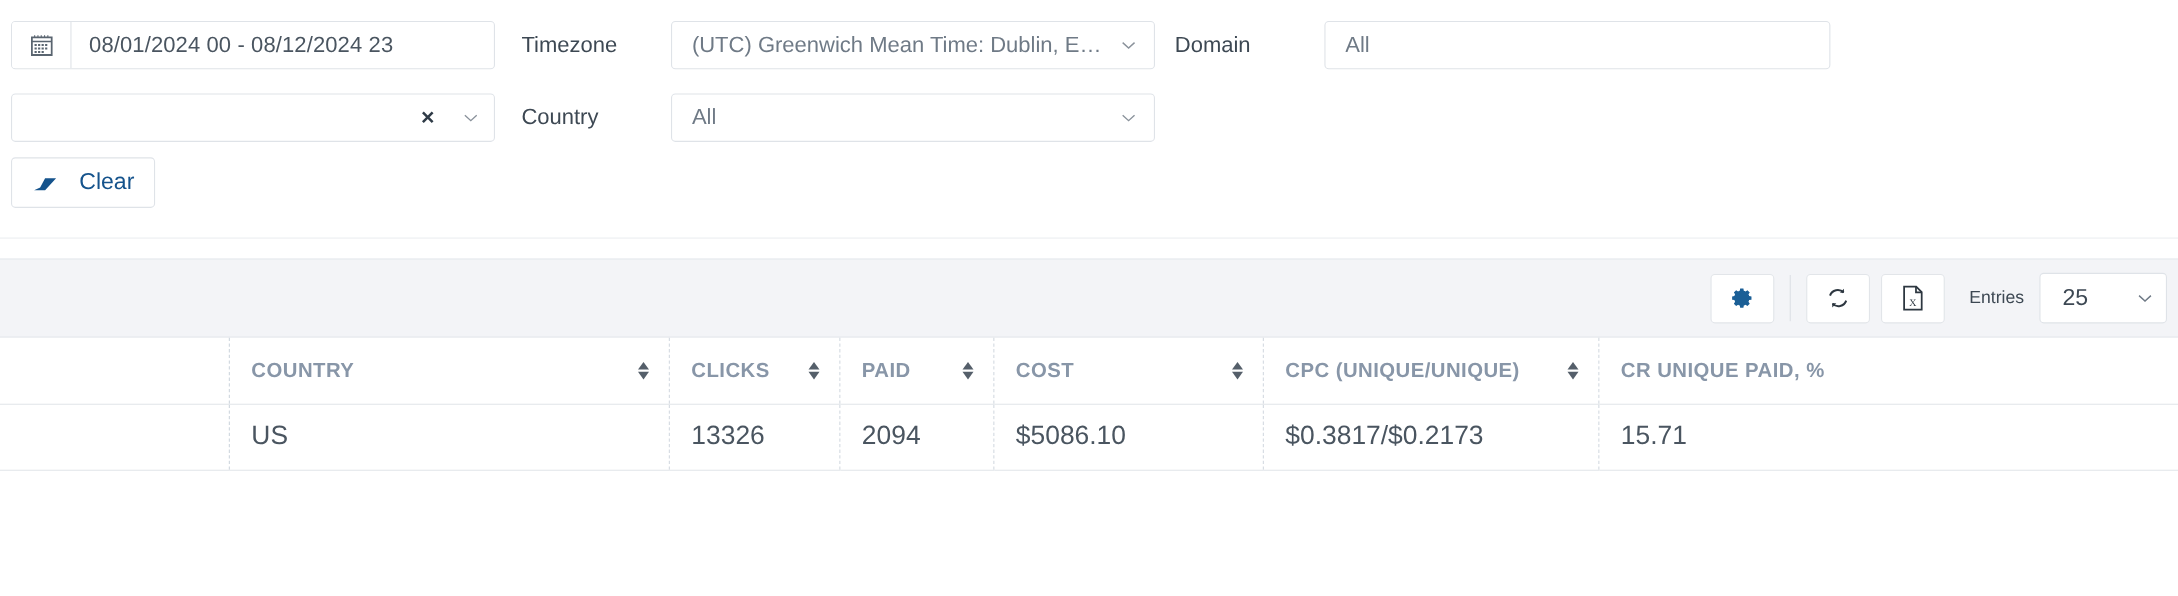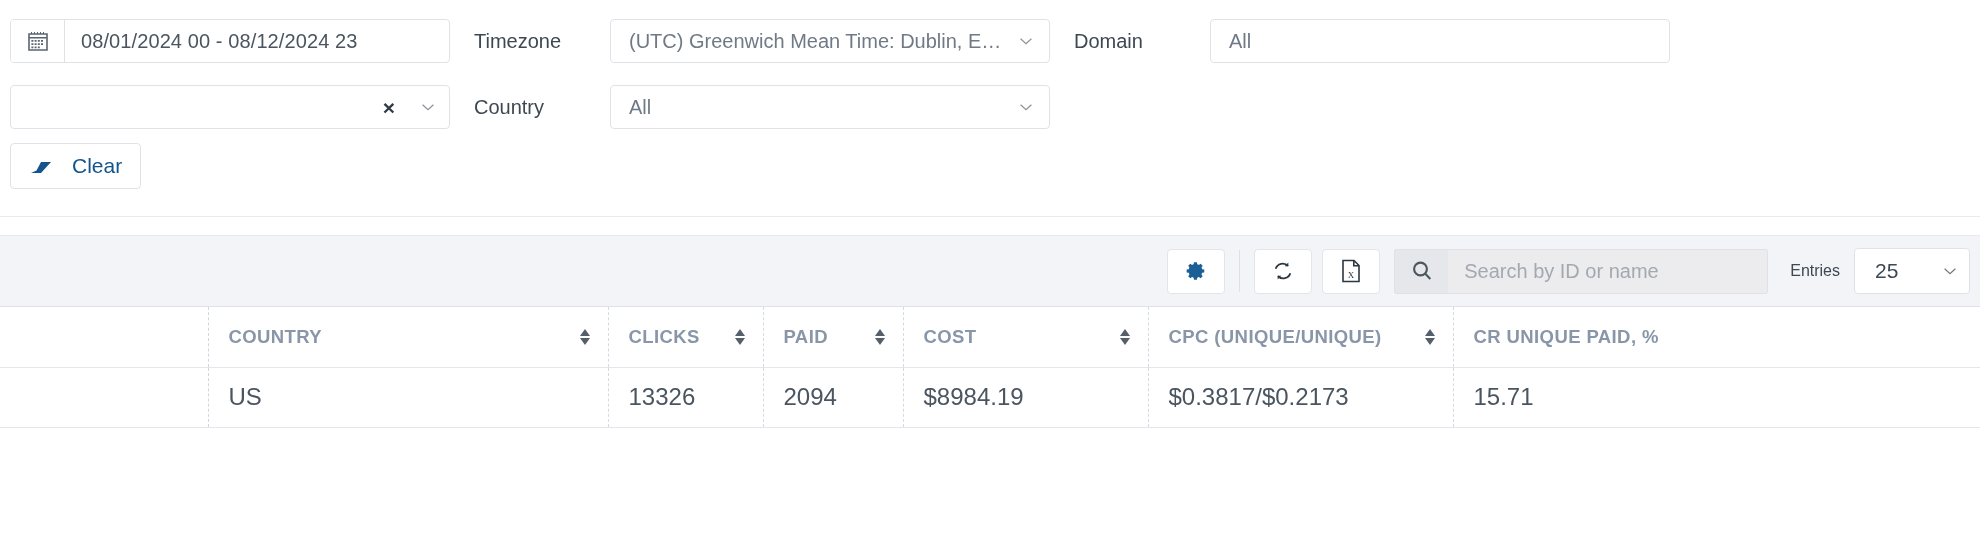--- a/index.html
+++ b/index.html
@@ -95,21 +95,21 @@
     color: #3d4853;
     white-space: nowrap;
   }
 
   
   .c-country-sel { margin-left: 10px; width: 440px; }
   .lbl-tz  { margin-left: 24px; width: 136px; }
   .lbl-ctr { margin-left: 24px; width: 136px; }
   .sel-tz  { width: 440px; }
   .sel-ctr { width: 440px; }
-  .lbl-dom { margin-left: 24px; width: 136px; }
+  .lbl-dom { margin-left: 18px; width: 136px; }
   .sel-dom { width: 460px; }
 
   
   .clear-row { height: 64px; display: flex; align-items: center; }
   .btn-clear {
     margin-left: 10px;
     height: 46px;
     padding: 0 18px;
     display: inline-flex;
     align-items: center;
@@ -345,29 +345,20 @@
     </div>
 
     <div class="icon-btn">
       <svg width="22" height="24" viewBox="0 0 22 24">
         <path d="M3 1.5h11L19 6.5V22.5H3z" fill="#fff" stroke="#2d3740" stroke-width="1.6"></path>
         <path d="M13.8 1.8v5h5" fill="none" stroke="#2d3740" stroke-width="1.6"></path>
         <text x="11" y="19" font-family="Liberation Serif, serif" font-size="9" fill="#2d3740" text-anchor="middle">X</text>
       </svg>
     </div>
 
-    <div class="search-wrap">
-      <div class="search-ico-box">
-        <svg width="24" height="24" viewBox="0 0 24 24" fill="none" stroke="#4c565f" stroke-width="2.1">
-          <circle cx="10.5" cy="10" r="6.4"></circle>
-          <path d="M15.3 14.8l5 5.2"></path>
-        </svg>
-      </div>
-      <input class="search-input" type="text" value="" placeholder="Search by ID or name" style="">
-    </div>
 
     <div class="entries-lbl">Entries</div>
 
     <div class="entries-sel">
       <span class="ev">25</span>
       <svg width="18" height="18" viewBox="0 0 20 20">
         <path d="M4 7.5l6 5.5 6-5.5" fill="none" stroke="#6f7a86" stroke-width="1.4"></path>
       </svg>
     </div>
   </div>
@@ -442,20 +433,20 @@
           </div>
         </th>
       </tr>
     </thead>
     <tbody>
       <tr>
         <td class="firstcol"></td>
         <td>US</td>
         <td>13326</td>
         <td>2094</td>
-        <td>$8984.19</td>
+        <td>$5086.10</td>
         <td>$0.3817/$0.2173</td>
         <td class="lastcol">15.71</td>
       </tr>
     </tbody>
   </table>
 
 </div>
 
 </body></html>

